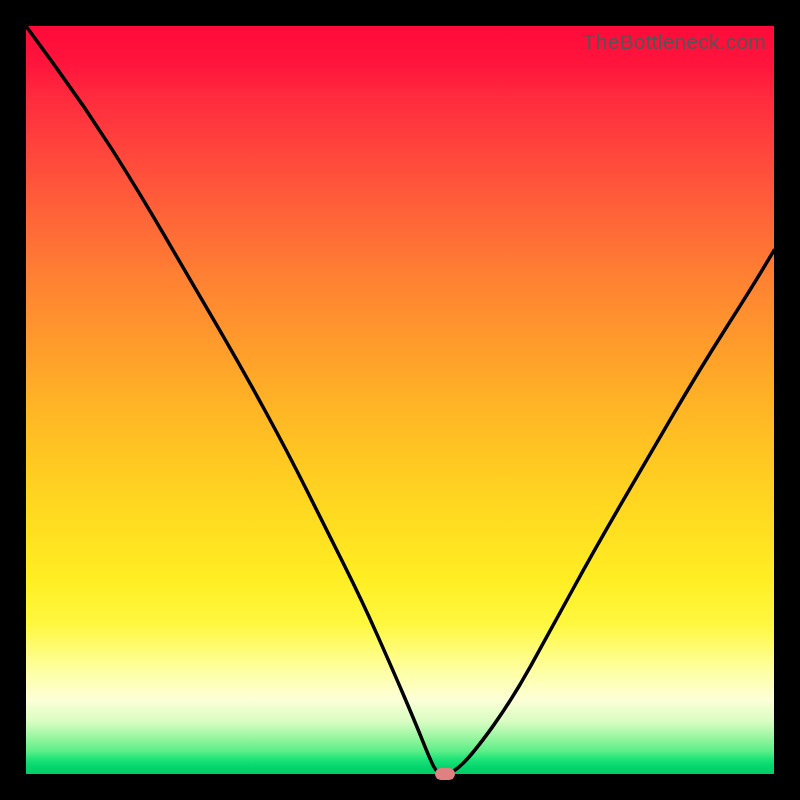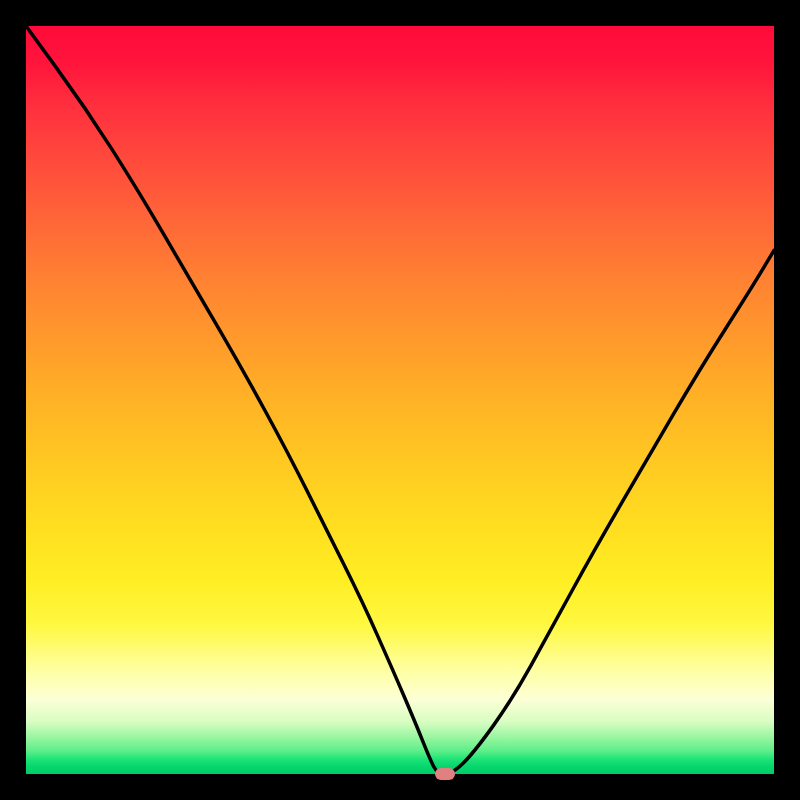--- a/index.html
+++ b/index.html
@@ -71,20 +71,21 @@
     background: #e08080;
     border-radius: 6px;
   }
 </style>
 </head>
 <body>
 
 <div class="chart-container">
   <div class="plot-area">
 
+    <div class="watermark">TheBottleneck.com</div>
 
     <svg class="curve" viewBox="0 0 748 748" preserveAspectRatio="none">
       <path id="curve-path" d="M 0 0 Q 0 0 29.92 41.139999999999986 Q 59.84 82.27999999999997 86.02000000000001 123.41999999999996 Q 112.2 164.55999999999995 138.38 209.43999999999997 Q 164.56 254.32 190.74 299.2 Q 216.92 344.08 239.36 385.22 Q 261.8 426.36 280.5 463.76 Q 299.2 501.15999999999997 317.9 538.56 Q 336.6 575.96 351.56 609.62 Q 366.52 643.28 377.74 669.46 Q 388.96000000000004 695.64 396.44000000000005 714.3399999999999 Q 403.92 733.04 407.66 740.52 Q 411.40000000000003 748 418.88 748 Q 426.35999999999996 748 437.58 736.78 Q 448.8 725.56 467.5 699.38 Q 486.2 673.2 504.9 639.54 Q 523.6 605.88 546.04 564.74 Q 568.48 523.6 594.66 478.72 Q 620.8399999999999 433.84000000000003 647.02 388.96000000000004 Q 673.2 344.08 699.38 302.94 Q 725.56 261.8 736.78 243.1 T 748 224.39999999999998" fill="none" stroke="#000" stroke-width="3.5" stroke-linejoin="round" stroke-linecap="round"></path>
     </svg>
 
     <div class="marker" id="marker" style="left: 408.88px; top: 742px; background: rgb(224, 128, 128);"></div>
 
   </div>
 </div>
 

